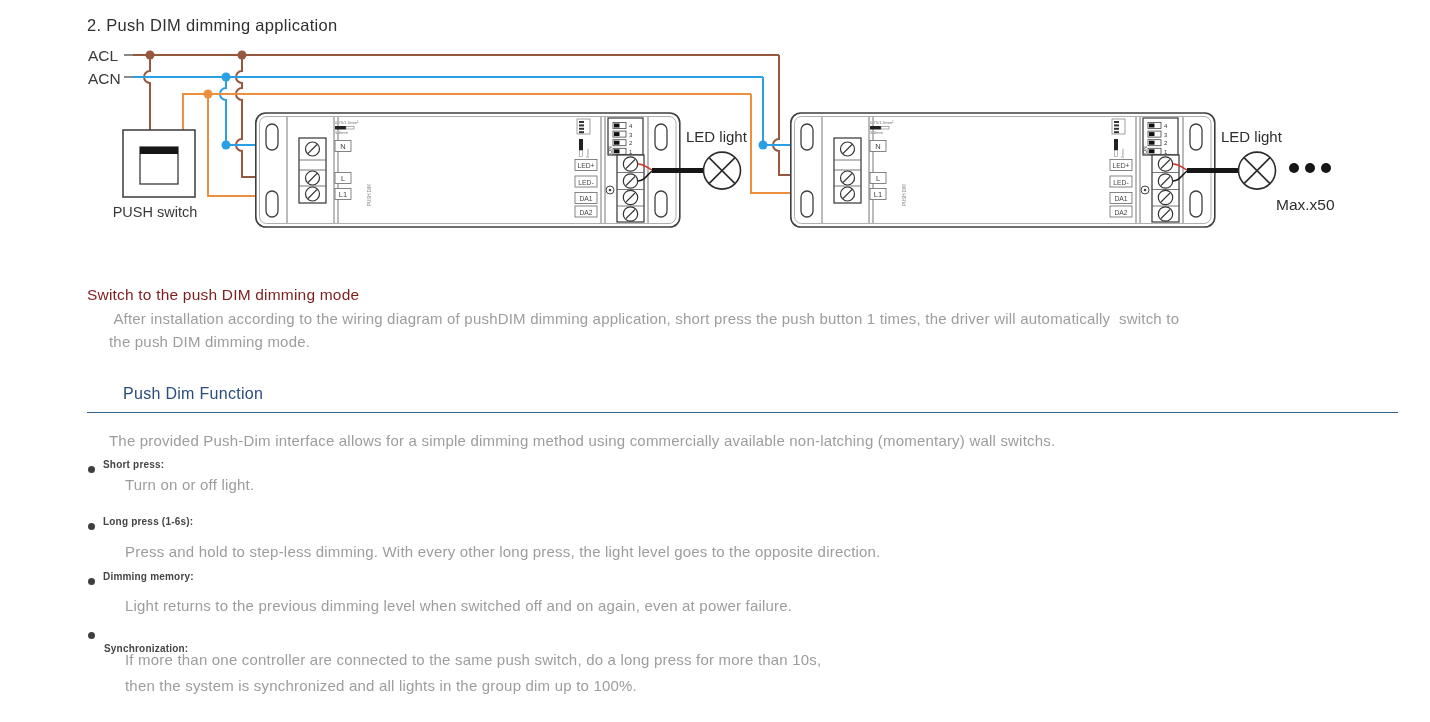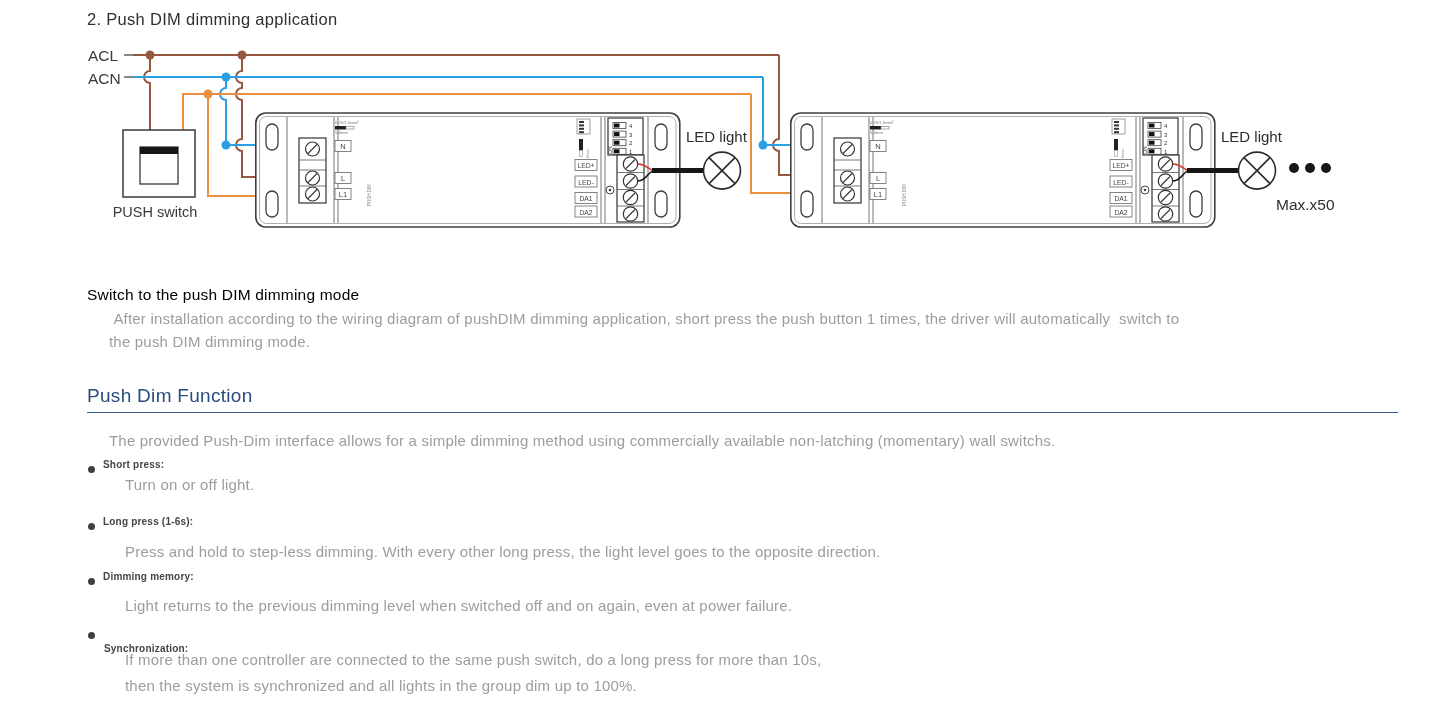--- a/index.html
+++ b/index.html
@@ -2,23 +2,23 @@
 <html><head>
 <meta charset="utf-8">
 <style>
   html,body{margin:0;padding:0;}
   body{
     width:1430px;height:722px;background:#ffffff;position:relative;overflow:hidden;
     font-family:"Liberation Sans", sans-serif;
   }
   .abs{position:absolute;}
   .page-title{font-size:16.5px;color:#303030;letter-spacing:0.3px;}
-  .sub-heading{font-size:15.5px;color:#000000;letter-spacing:0.2px;white-space:pre-wrap;}
+  .sub-heading{font-size:15.5px;color:#7f1d1d;letter-spacing:0.2px;white-space:pre-wrap;}
   .body-text{font-size:15px;color:#9d9d9d;letter-spacing:0.2px;white-space:pre-wrap;margin-left:22px;}
-  .section-heading{font-size:19px;color:#2a4d7d;letter-spacing:0.3px;}
+  .section-heading{font-size:16px;color:#2a4d7d;letter-spacing:0.3px;margin-left:36px;}
   .section-rule{border-top:1.6px solid #36608f;height:0;}
   .bullet-title{font-size:10px;color:#454545;font-weight:bold;letter-spacing:0.2px;white-space:pre-wrap;}
   .bullet-dot{width:7px;height:7px;border-radius:50%;background:#3f3f3f;}
   svg text{font-family:"Liberation Sans", sans-serif;}
 </style>
 </head>
 <body>
 
 <svg class="abs" style="left:0;top:0" width="1430" height="262" viewBox="0 0 1430 262">
 
@@ -206,21 +206,21 @@
   <text x="1221" y="142" font-size="15" fill="#2e2e2e">LED light</text>
 
   <g fill="#161616">
     <circle cx="1294" cy="168" r="5"></circle>
       <circle cx="1310" cy="168" r="5"></circle>
       <circle cx="1326" cy="168" r="5"></circle>
   </g>
   <text x="1276" y="210" font-size="15.5" fill="#2e2e2e">Max.x50</text>
 </svg>
 
-<div class="abs page-title" style="left:87px;top:10px">2. Push DIM dimming application</div>
+<div class="abs page-title" style="left:87px;top:16px">2. Push DIM dimming application</div>
 
 <div class="abs sub-heading" style="left:87px;top:286px">Switch to the push DIM dimming mode</div>
 <div class="abs body-text" style="left:87px;top:310px"> After installation according to the wiring diagram of pushDIM dimming application, short press the push button 1 times, the driver will automatically  switch to</div>
 <div class="abs body-text" style="left:87px;top:333px">the push DIM dimming mode.</div>
 
 <div class="abs section-heading" style="left:87px;top:385px">Push Dim Function</div>
 <div class="abs section-rule" style="left:87px;top:412px;width:1311px"></div>
 
 <div class="abs body-text" style="left:87px;top:432px">The provided Push-Dim interface allows for a simple dimming method using commercially available non-latching (momentary) wall switchs.</div>
 

